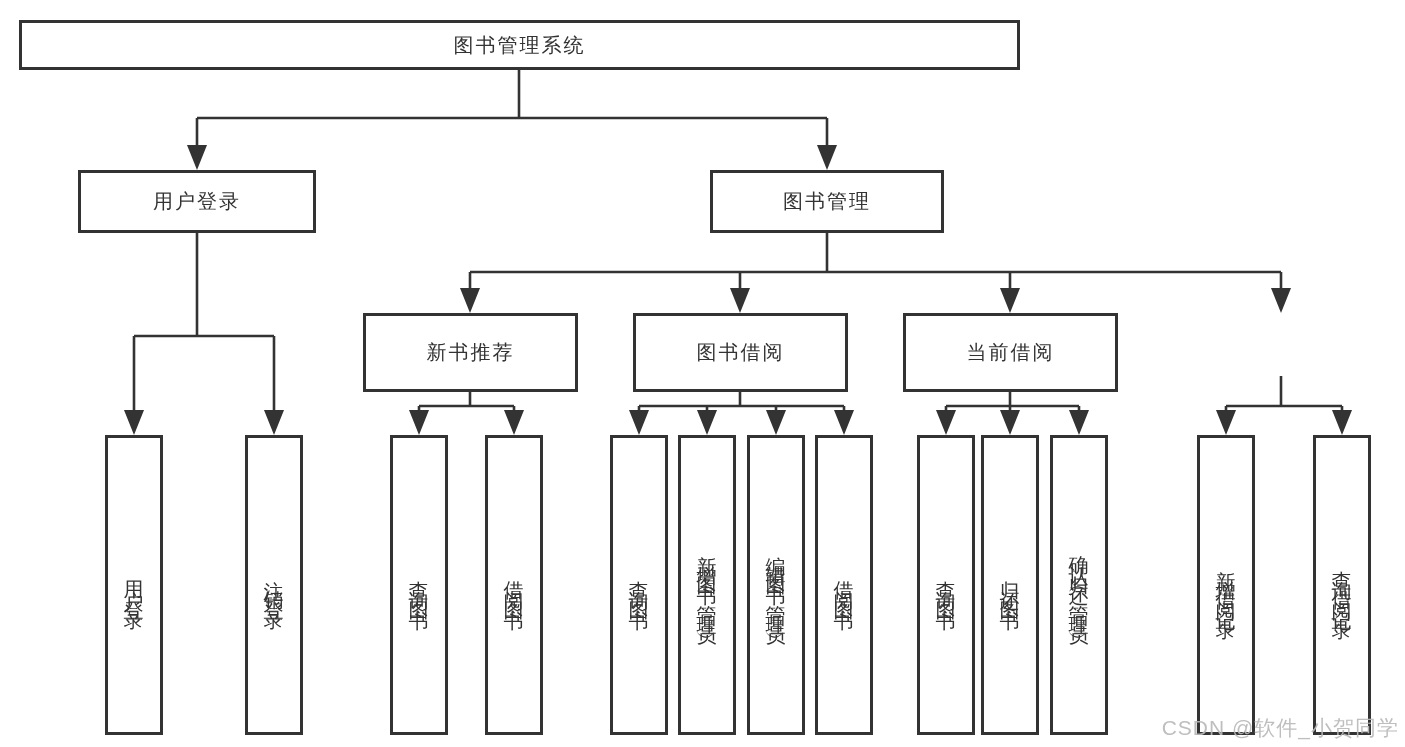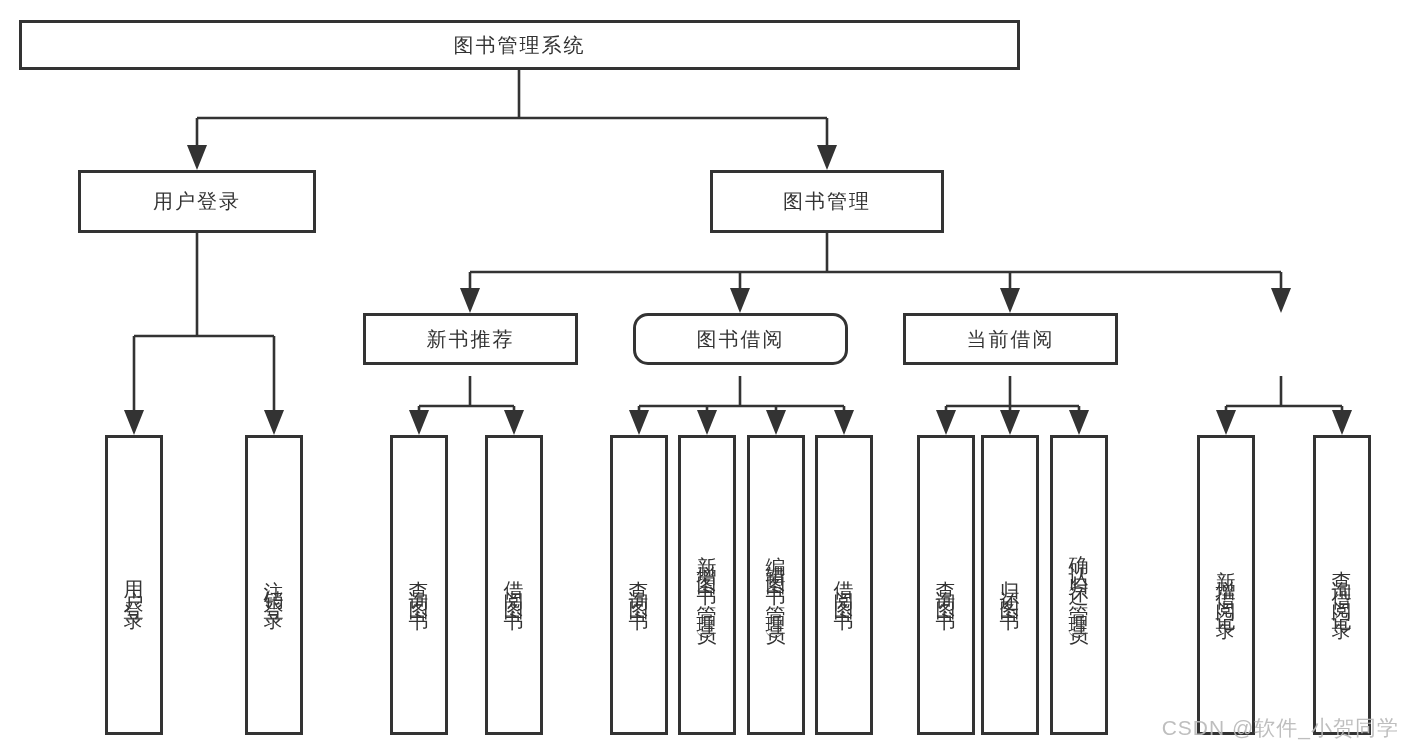--- a/index.html
+++ b/index.html
@@ -37,21 +37,21 @@
     letter-spacing: 2px;
   }
   .node.root {
     left: 19px; top: 20px; width: 1001px; height: 50px;
     border-width: 3px;
   }
   .node.lvl2 {
     top: 170px; height: 63px;
   }
   .node.lvl3 {
-    top: 313px; height: 52px; width: 215px;
+    top: 313px; height: 79px; width: 215px;
   }
   .node.leaf {
     top: 435px; height: 300px; width: 58px;
     writing-mode: vertical-rl;
     text-orientation: mixed;
     font-size: 20px;
     letter-spacing: 10px;
     line-height: 1;
   }
   .watermark {
@@ -138,21 +138,21 @@
       <path d="M1332 410 L1352 410 L1342 435 Z"></path>
     </g>
   </svg>
 
   <div class="node root">图书管理系统</div>
 
   <div class="node lvl2" style="left:78px; width:238px;">用户登录</div>
   <div class="node lvl2" style="left:710px; width:234px;">图书管理</div>
 
   <div class="node lvl3" style="left:363px;">新书推荐</div>
-  <div class="node lvl3" style="left:633px;border-radius:15px;">图书借阅</div>
+  <div class="node lvl3" style="left:633px;">图书借阅</div>
   <div class="node lvl3" style="left:903px;text-align:right;">当前借阅</div>
 
   <div class="node leaf" style="left:105px;">用户登录</div>
   <div class="node leaf" style="left:245px;">注销登录</div>
 
   <div class="node leaf" style="left:390px;">查询图书</div>
   <div class="node leaf" style="left:485px;">借阅图书</div>
 
   <div class="node leaf" style="left:610px;">查询图书</div>
   <div class="node leaf" style="left:678px;">新增图书（管理员）</div>

